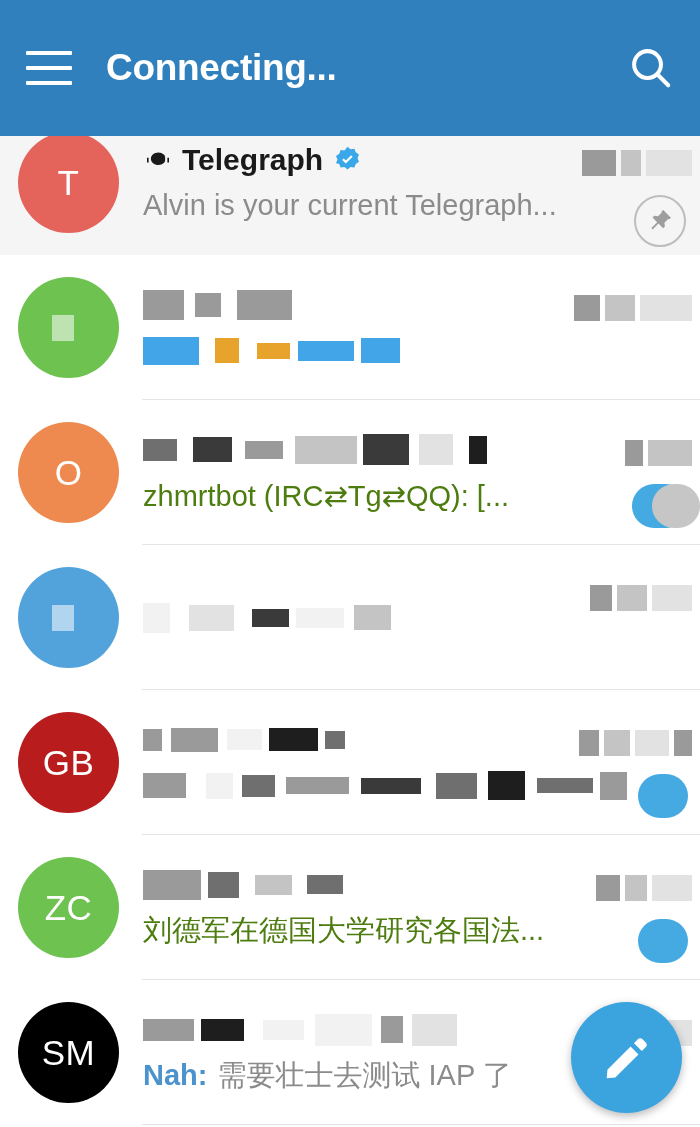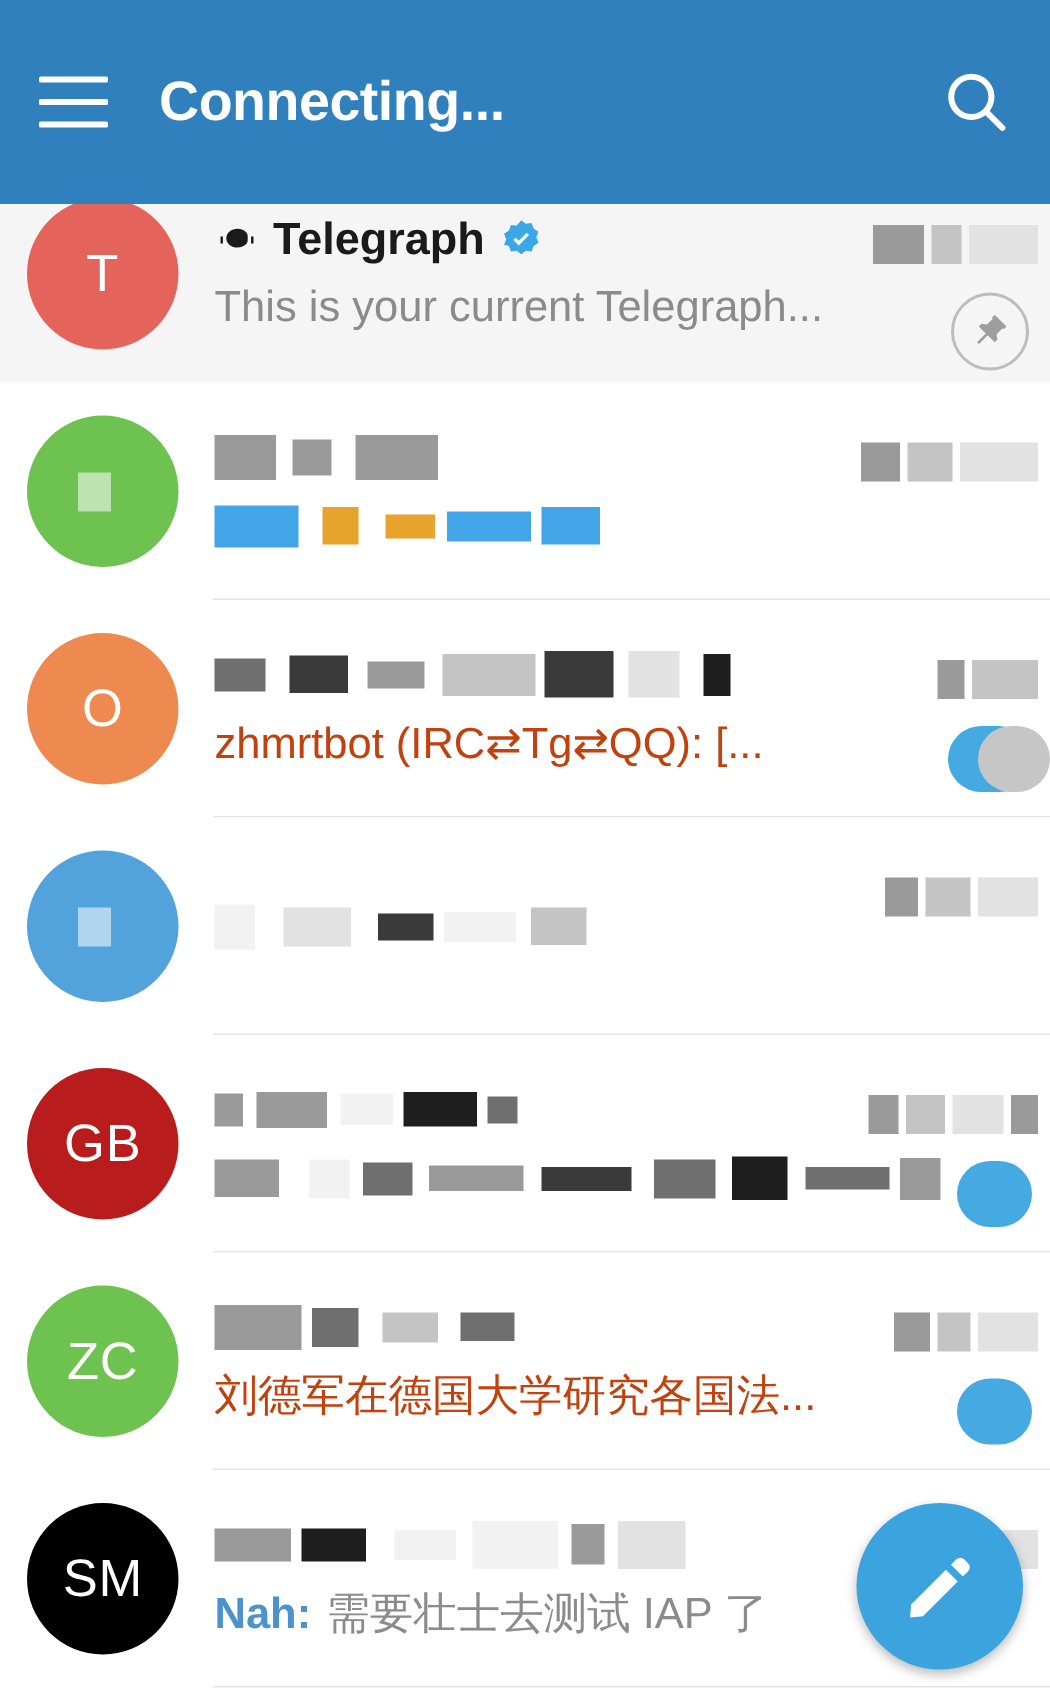--- a/index.html
+++ b/index.html
@@ -56,21 +56,21 @@
 
   .title-text{
     font-size:30px; font-weight:bold; color:#1a1a1a;
     white-space:nowrap; overflow:hidden; text-overflow:ellipsis;
   }
   .preview{
     font-size:29px; color:#8b8b8b; white-space:nowrap; overflow:hidden;
     text-overflow:ellipsis; flex:1; min-width:0;
   }
   .preview .sender{ color:#4c92cc;font-weight:bold; }
-  .preview.all-blue{ color:#c2410c; }
+  .preview.all-blue{ color:#4d7c0f; }
 
   .channel-icon{ margin-right:9px; flex:0 0 auto; display:flex; align-items:center; }
   .verified{ margin-left:10px; flex:0 0 auto; display:flex; align-items:center; }
 
   
   .meta{
     position:absolute; right:0; top:0; height:145px; width:210px;
     pointer-events:none;
   }
   .time-blocks{ position:absolute; right:8px; top:40px; height:26px; display:flex; gap:5px; }
@@ -131,21 +131,21 @@
           </span>
           <span class="title-text">Telegraph</span>
           <span class="verified">
             <svg width="29" height="29" viewBox="0 0 24 24">
               <path fill="#3aa7e8" d="M12 1.5l2.5 2 3.2-.4 1.1 3 2.7 1.8-1.2 3 1.2 3-2.7 1.8-1.1 3-3.2-.4-2.5 2-2.5-2-3.2.4-1.1-3L2.5 15l1.2-3-1.2-3 2.7-1.8 1.1-3 3.2.4z"></path>
               <path fill="#fff" d="M10.6 15.4l-3-3 1.3-1.3 1.7 1.7 4.4-4.4 1.3 1.3z"></path>
             </svg>
           </span>
         </div>
         <div class="row-bottom">
-          <span class="preview">This is your current Telegraph...</span>
+          <span class="preview">Alvin is your current Telegraph...</span>
         </div>
       </div>
       <div class="meta">
         <div class="time-blocks">
           <i style="width:34px;background:#9a9a9a;"></i>
           <i style="width:20px;background:#c4c4c4;"></i>
           <i style="width:46px;background:#e2e2e2;"></i>
         </div>
         <div class="pin-badge">
           <svg width="28" height="28" viewBox="0 0 24 24" fill="#9e9e9e">

